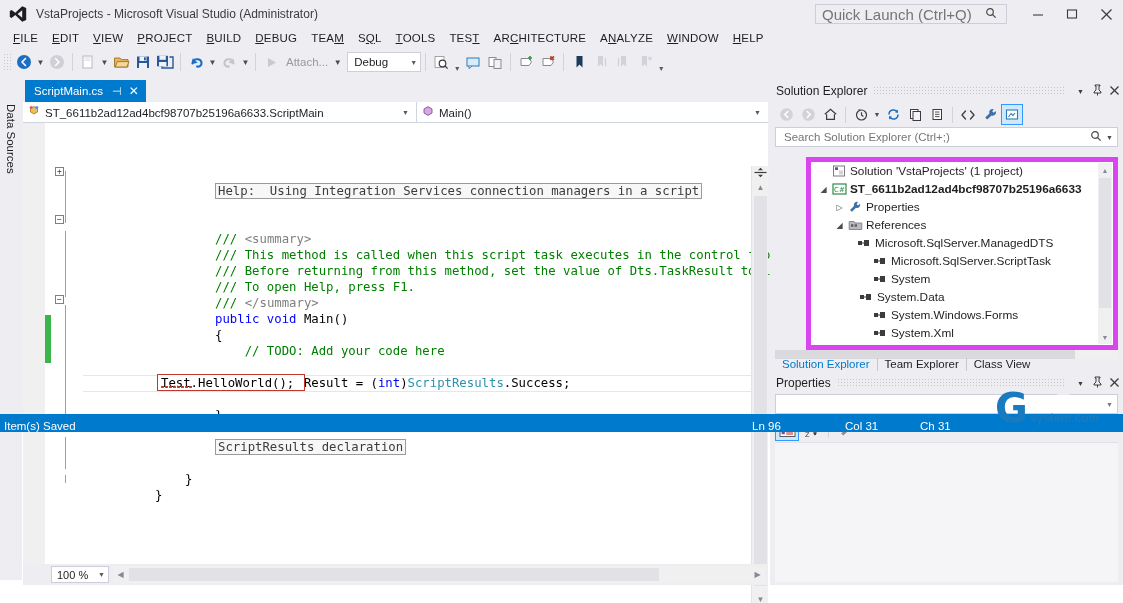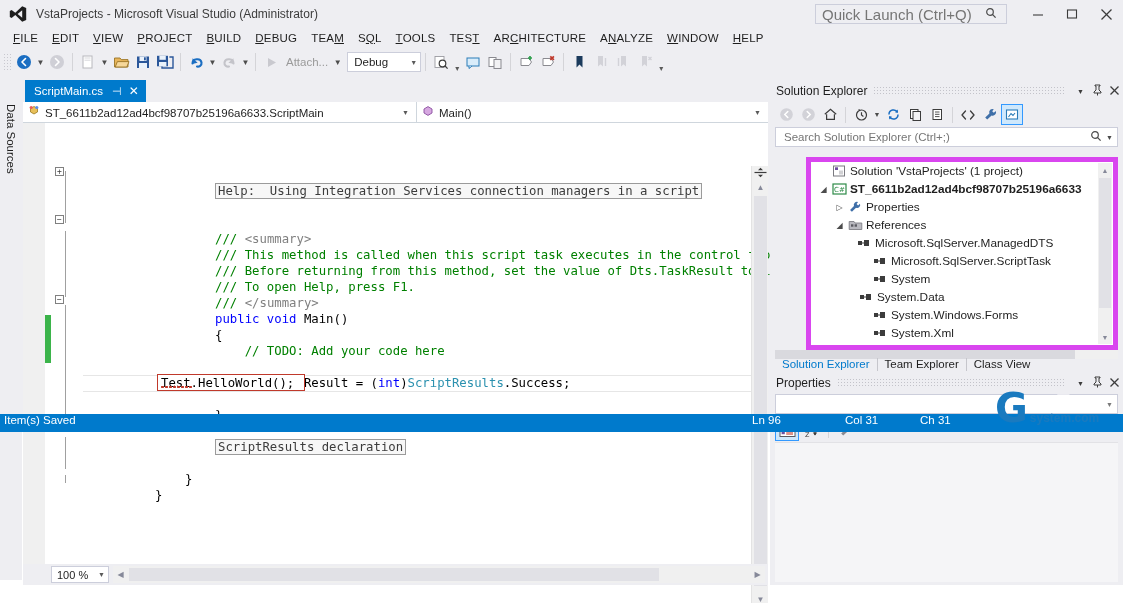--- a/index.html
+++ b/index.html
@@ -379,21 +379,21 @@
   .p-sep { width: 1px; height: 16px; background: #d4d4d8; margin: 0 5px; }
   .propgrid {
     position: absolute; left: 5px; right: 5px; top: 70px; bottom: 3px;
     background: #f5f5f7; border-top: 1px solid #e2e2e6;
   }
 
   
   .statusbar {
     position: absolute; left: 0; bottom: 0; width: 1123px; height: 18px;
     background: #007acc; color: #ffffff;
-    display: flex; align-items: flex-start; font-size: 11.5px;
+    display: flex; align-items: flex-end; font-size: 11.5px;
   }
   .st-left { padding-left: 4px; }
   .st-ln   { position: absolute; left: 752px; }
   .st-col  { position: absolute; left: 845px; }
   .st-ch   { position: absolute; left: 920px; }
 
   
   .watermark {
     position: absolute; right: 4px; bottom: 2px;
     width: 124px; height: 44px;

